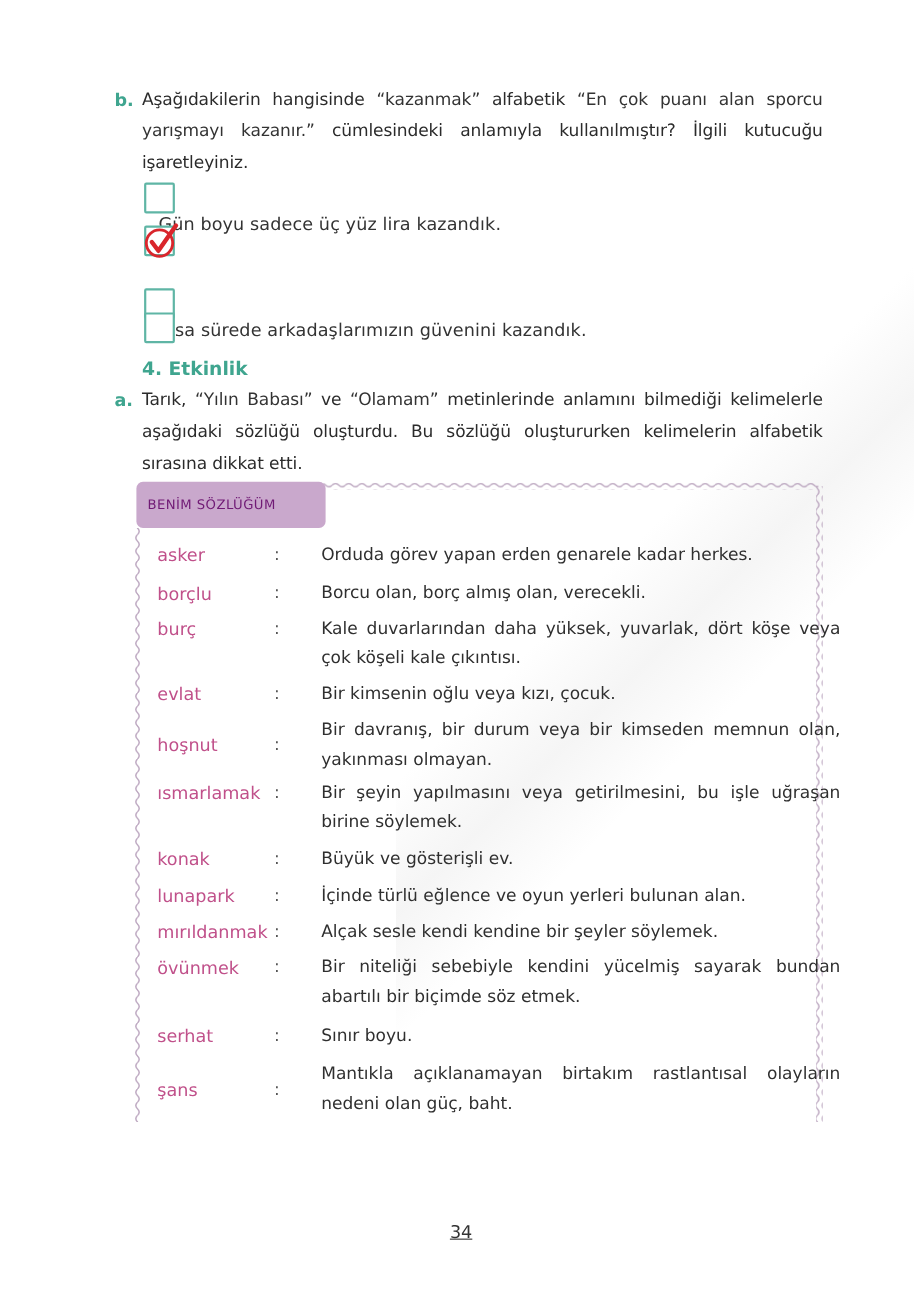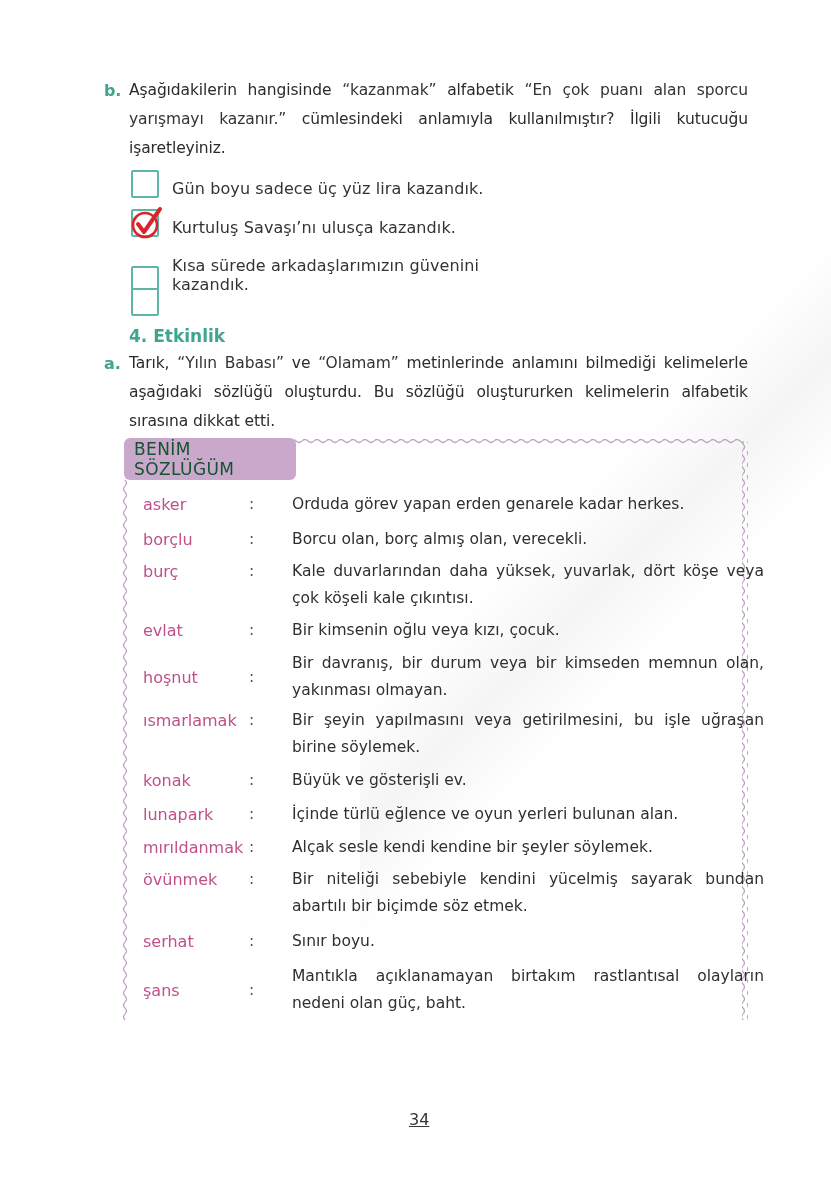--- a/index.html
+++ b/index.html
@@ -57,21 +57,22 @@
       position: absolute;
       left: 131px;
       top: 166px;
     }
     .option {
       position: absolute;
       left: 0;
       height: 32px;
       width: 420px;
       display: flex;
-      align-items: flex-end;
+      align-items: flex-start;
+      flex-direction: column;
     }
     .checkbox {
       width: 28px;
       height: 28px;
       border: 2px solid #5fb5a5;
       box-sizing: border-box;
       border-radius: 2px;
       position: relative;
       background: #fff;
       flex: 0 0 auto;
@@ -115,22 +116,22 @@
       width: 172px;
       height: 42px;
       background: #c9a8cc;
       border-radius: 6px;
       display: flex;
       align-items: center;
       padding-left: 10px;
       box-sizing: border-box;
     }
     .dict-header span {
-      color: #14532d;
-      font-size: 17px;
+      color: #701a75;
+      font-size: 12px;
       letter-spacing: 0.4px;
       font-family: "DejaVu Sans", sans-serif;
     }
 
     .entry {
       position: absolute;
       left: 143px;
       width: 600px;
       font-size: 15.5px;
       line-height: 27px;
@@ -180,21 +181,20 @@
     <div class="checkbox"></div>
     <span class="option-label">Gün boyu sadece üç yüz lira kazandık.</span>
   </div>
   <div class="option" style="top:39px;">
     <div class="checkbox checked">
       <svg width="34" height="34" viewBox="0 0 34 34">
         <circle cx="15" cy="19" r="12" fill="none" stroke="#d9262c" stroke-width="2.6"></circle>
         <path d="M8 18 L14 26 L30 3" fill="none" stroke="#d9262c" stroke-width="4" stroke-linecap="round" stroke-linejoin="round"></path>
       </svg>
     </div>
-    <span class="option-label">Kurtuluş Savaşı’nı ulusça kazandık.</span>
   </div>
   <div class="option" style="top:79px;margin-top:17px;">
     <div class="checkbox"></div>
     <span class="option-label">Kısa sürede arkadaşlarımızın güvenini kazandık.</span>
   </div>
   <div class="option" style="top:118px;">
     <div class="checkbox"></div>
   </div>
 </div>
 

